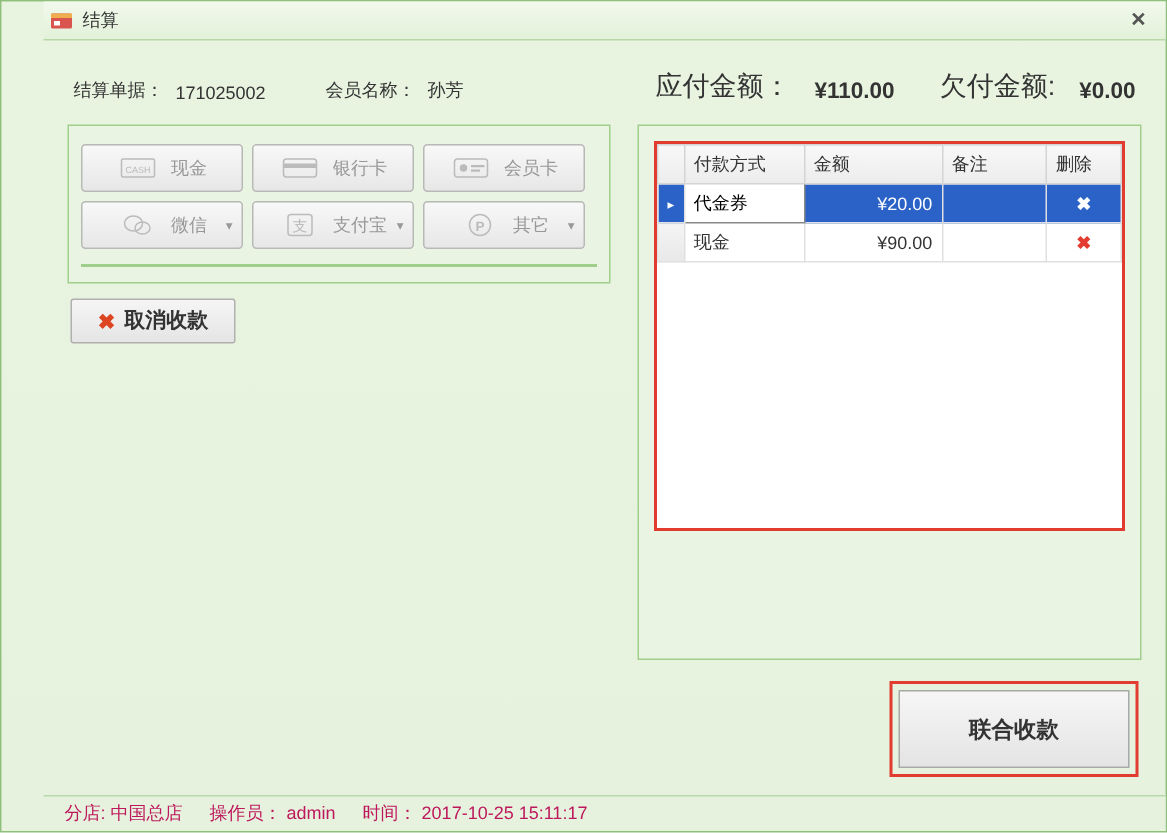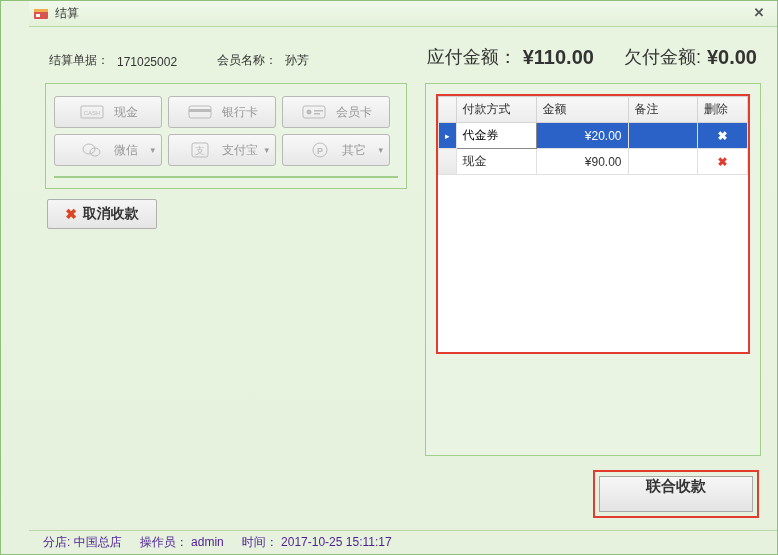--- a/index.html
+++ b/index.html
@@ -43,21 +43,21 @@
   }
   .toprow {
     display:flex; align-items:flex-end;
     padding: 18px 20px 14px 20px;
   }
   .toprow .lbl { color:#333; }
   .toprow .val { color:#333; margin-left:8px; }
   .toprow .gap1 { width:40px; }
   .toprow .gap2 { flex:1; }
   .amount-lbl { font-size:18px; }
-  .amount-val { font-size:20px; font-weight:bold; margin-left:6px; }
+  .amount-val { font-size:15px; font-weight:bold; margin-left:16px; }
   .gap-amt { width:30px; }
 
   .mainrow {
     flex:1;
     display:flex;
     padding:0 16px 12px 16px;
     gap:18px;
   }
   .left-panel {
     width:362px;
@@ -150,44 +150,44 @@
   .grid tr.selected td.del { background:#2b62c7; }
   .row-below {
     display:flex; justify-content:flex-end; align-items:flex-start;
     padding:14px 2px 0 0;
   }
   .combine-wrap {
     border:2px solid #e23b2f;
     padding:4px;
   }
   .combine-btn {
-    width:154px; height:36px;
+    width:154px; height:52px;
     border:1px solid #a8a8a8;
     background:linear-gradient(to bottom,#f6f6f6,#e4e4e4);
-    display:flex; align-items:flex-start; justify-content:center;
+    display:flex; align-items:center; justify-content:center;
     font-size:15px; font-weight:bold; color:#333;
     cursor:default;
   }
   .print-row {
     display:flex; justify-content:flex-end; align-items:center;
     padding: 12px 2px 0 0;
     gap:4px;
     color:#333;
   }
   .print-row input[type=checkbox]{
     width:13px; height:13px;
   }
 
   .statusbar {
     height:24px;
     border-top:1px solid #b8d8a8;
     background:#e6f2de;
     display:flex; align-items:center;
     padding:0 14px;
-    color:#4c1d95;
+    color:#be185d;
     gap:4px;
   }
   .statusbar .seg { margin-right:14px; }
 
   .rowmark {
     width:14px;
     background:linear-gradient(to bottom,#f4f4f4,#e8e8e8);
     border:1px solid #d0d0d0;
     text-align:center; font-size:9px; color:#666;
     padding:0;

